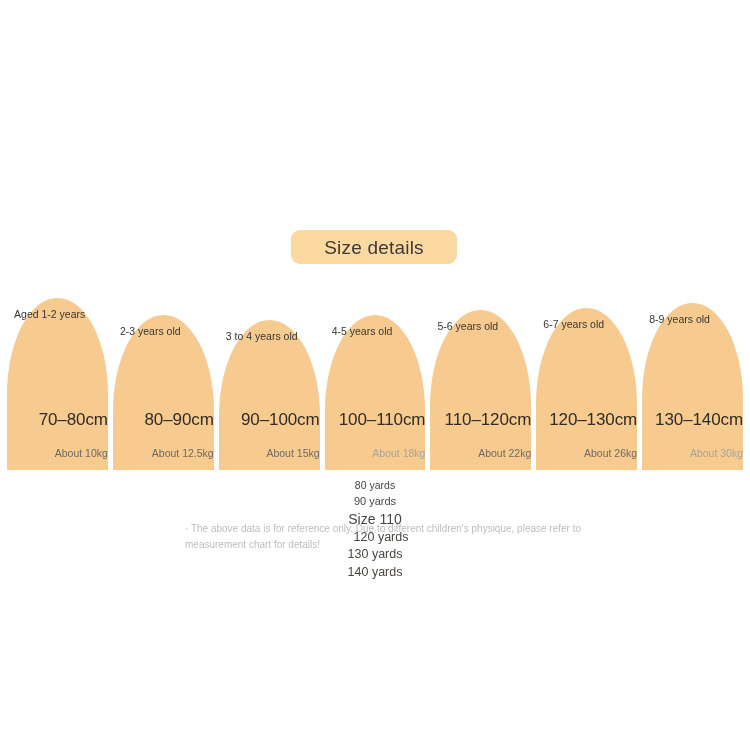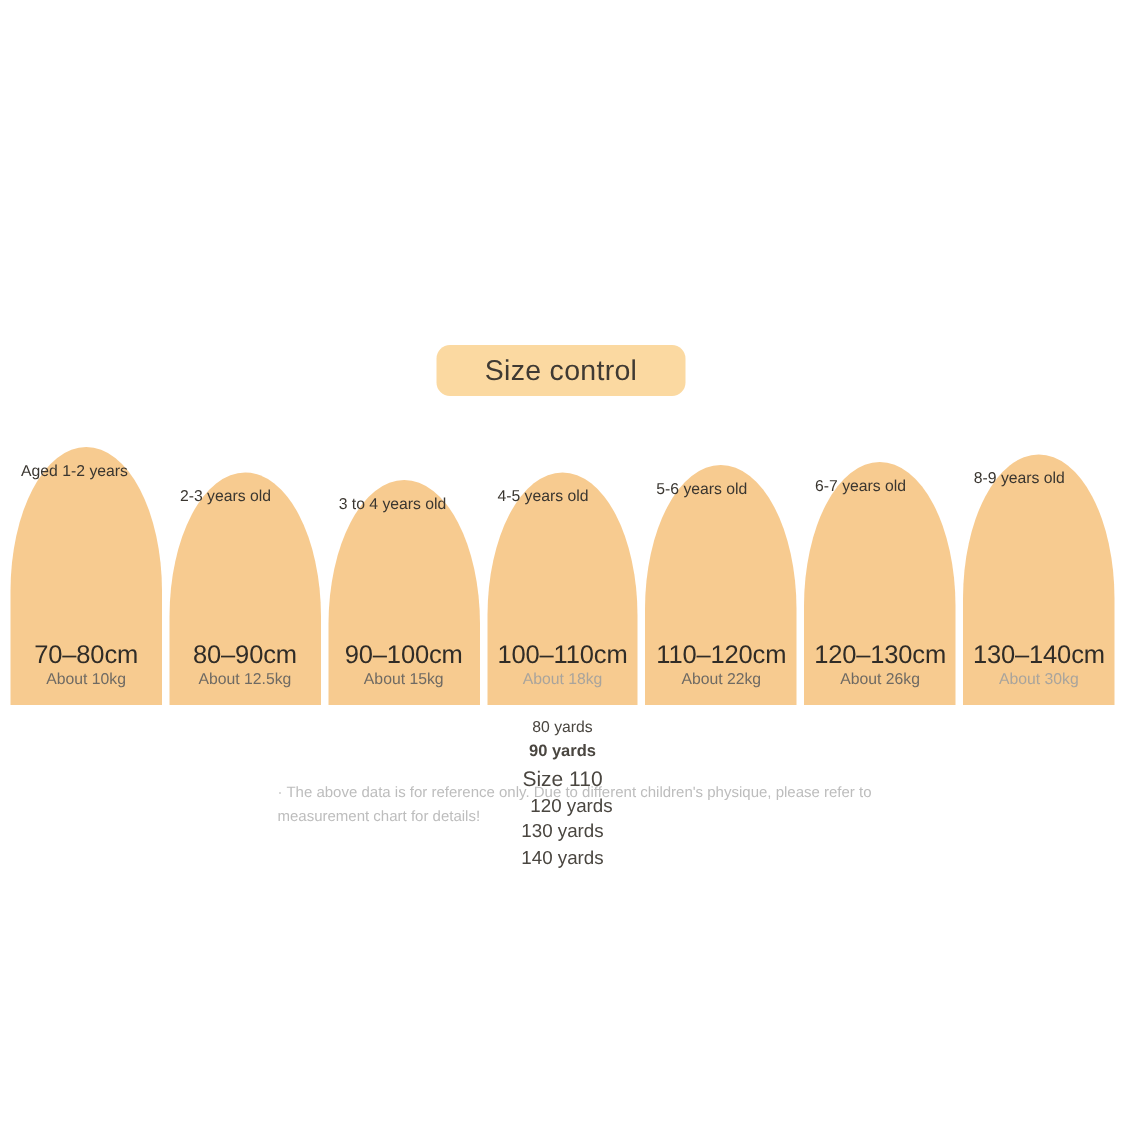--- a/index.html
+++ b/index.html
@@ -77,22 +77,22 @@
     min-height: 26px;
   }
 
   .col-body {
     position: absolute;
     left: 0;
     right: 0;
     bottom: 10px;
     display: flex;
     flex-direction: column;
-    align-items: center;
-    gap: 2px;
+    align-items: flex-end;
+    gap: 19px;
   }
 
   .col-size {
     font-size: 17px;
     color: #302c27;
     letter-spacing: -0.1px;
     line-height: 1.1;
     white-space: nowrap;
   }
 
@@ -140,21 +140,21 @@
     color: #bdbdbd;
     text-align: left;
   }
 </style>
 </head>
 <body>
 
 <div id="chart-root">
 
   <div class="title-pill">
-    <span class="title-pill-label">Size control</span>
+    <span class="title-pill-label">Size details</span>
   </div>
 
   <div class="columns" id="columns-container">
       <div class="col" style="height: 172px;">
         <div class="col-age">Aged 1-2 years</div>
         <div class="col-body">
           <div class="col-size">70‒80cm</div>
           <div class="col-weight">About 10kg</div>
         </div>
       </div>
@@ -200,21 +200,21 @@
           <div class="col-weight faded">About 30kg</div>
         </div>
       </div>
     </div>
 
   <div class="yards-row" id="yards-container">
       <div class="yard-cell">
         <span class="yard-label" style="font-size: 10.5px;">80 yards</span>
       </div>
       <div class="yard-cell">
-        <span class="yard-label" style="font-size: 11px; font-weight: bold;">90 yards</span>
+        <span class="yard-label" style="font-size: 11px;">90 yards</span>
       </div>
       <div class="yard-cell">
         <span class="yard-label" style="font-size: 14px;">Size 110</span>
       </div>
       <div class="yard-cell">
         <span class="yard-label" style="font-size: 12.5px; margin-left: 12px;">120 yards</span>
       </div>
       <div class="yard-cell">
         <span class="yard-label" style="font-size: 12.5px;">130 yards</span>
       </div>

